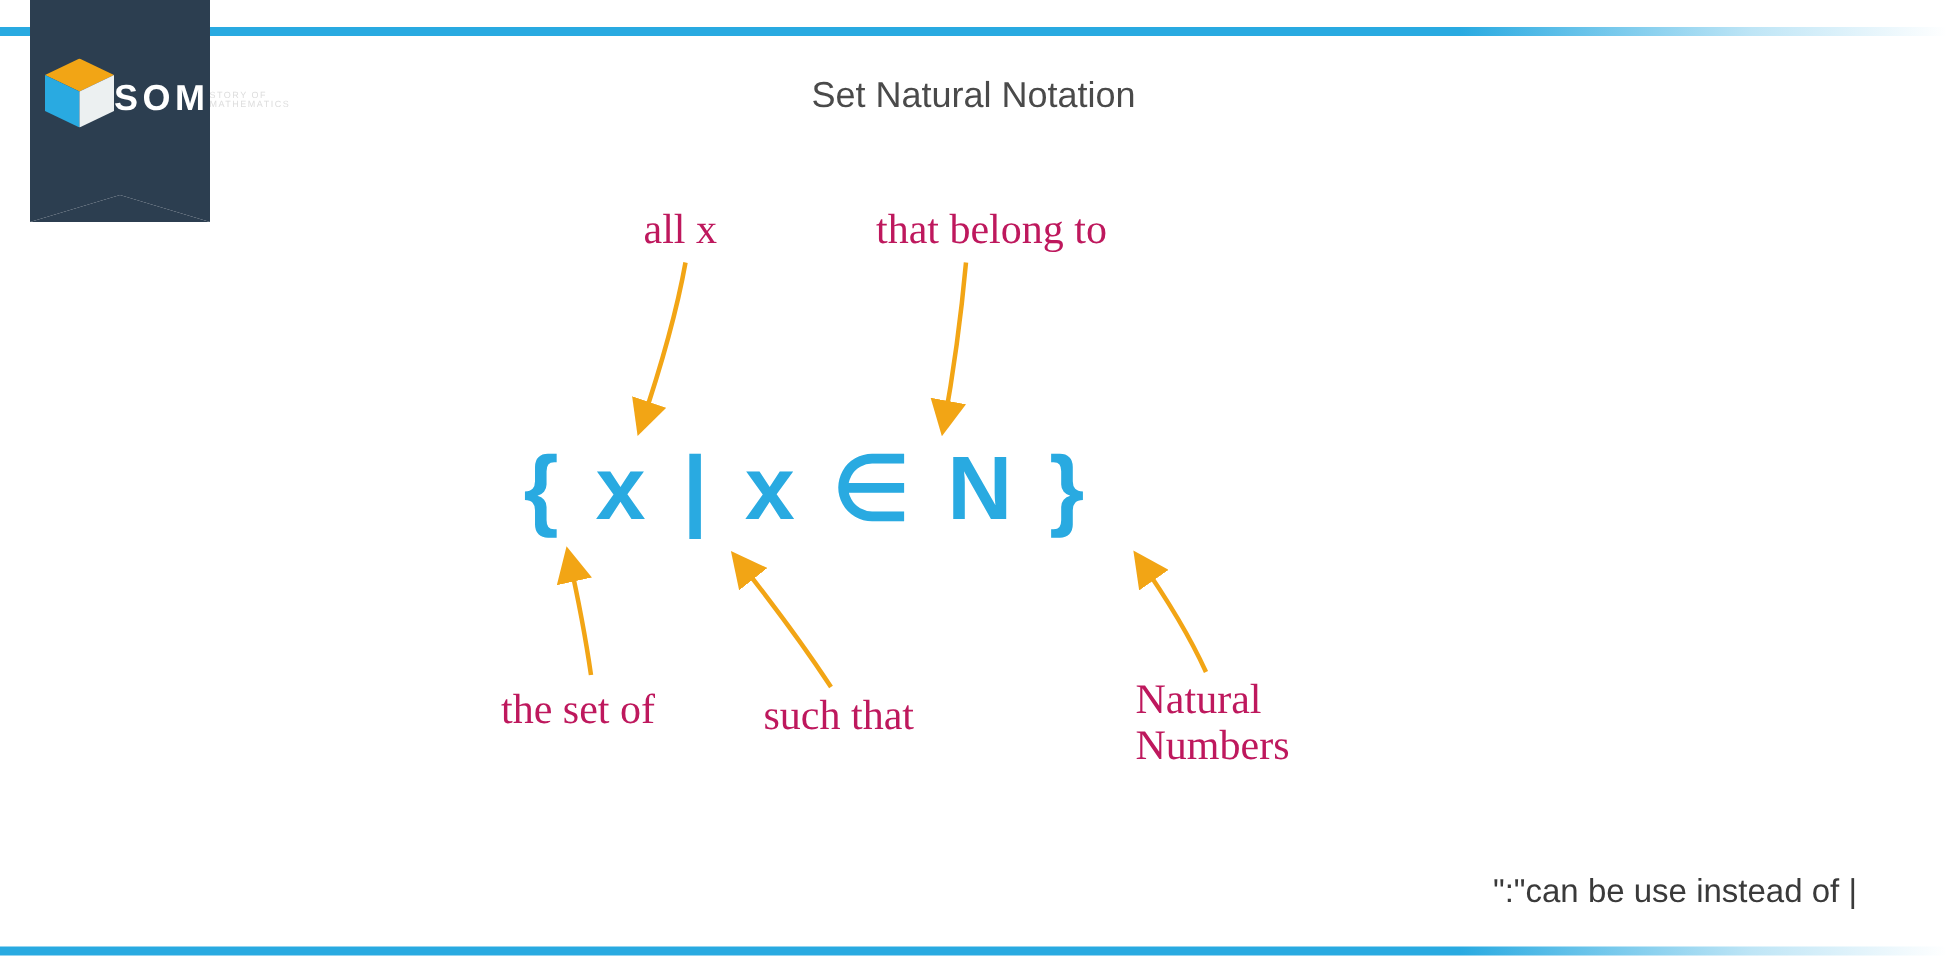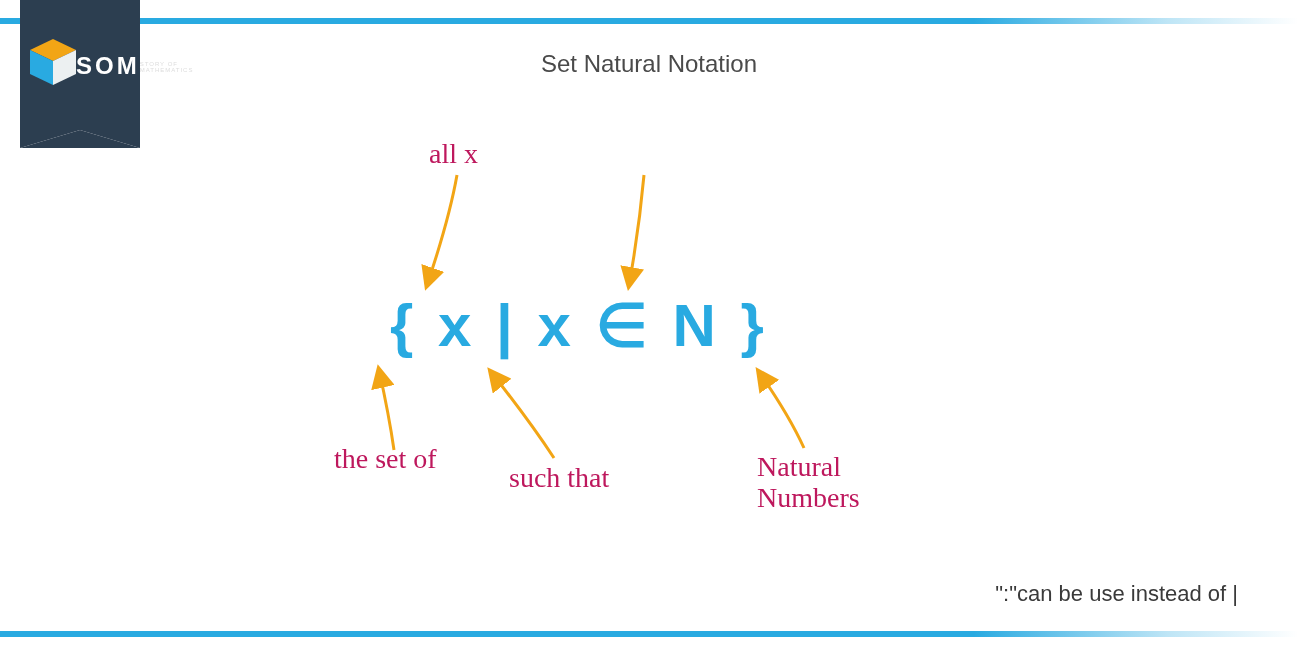--- a/index.html
+++ b/index.html
@@ -103,34 +103,33 @@
     }
     .annotation {
       position: absolute;
       font-family: Georgia, 'Times New Roman', serif;
       font-size: 28px;
       color: #be185d;
       white-space: nowrap;
     }
     .ann-allx { top: 18px; left: 130px; }
     .ann-belong { top: 18px; left: 285px; }
-    .ann-setof { top: 323px; left: 35px; text-align: right; }
+    .ann-setof { top: 338px; left: 35px; text-align: right; }
     .ann-suchthat { top: 342px; left: 210px; }
     .ann-natural { top: 332px; left: 458px; line-height: 1.1; }
     .expression {
       position: absolute;
       top: 170px;
       left: 50px;
       font-family: 'Comic Sans MS', cursive, sans-serif;
       font-size: 60px;
       font-weight: bold;
       color: #29aae1;
       letter-spacing: 4px;
       white-space: nowrap;
-      margin-left: 41px;
     }
     .expression .brace { color: #29aae1; }
     .footnote {
       position: absolute;
       bottom: 42px;
       right: 60px;
       font-family: 'Comic Sans MS', cursive, sans-serif;
       font-size: 22px;
       color: #3a3a3a;
     }
@@ -159,20 +158,21 @@
   </div>
   <div class="logo-text">SOM</div>
   <div class="logo-sub">STORY OF MATHEMATICS</div>
 </div>
 
 <div class="title">Set Natural Notation</div>
 
 <div class="stage">
 
   <div class="annotation ann-allx">all x</div>
+  <div class="annotation ann-belong">that belong to</div>
   <div class="annotation ann-setof">the set of</div>
   <div class="annotation ann-suchthat">such that</div>
   <div class="annotation ann-natural">
     <span>Natural</span><br>
     <span>Numbers</span>
   </div>
 
   <div class="expression">
     <span class="brace">{</span>
     <span>x</span>

